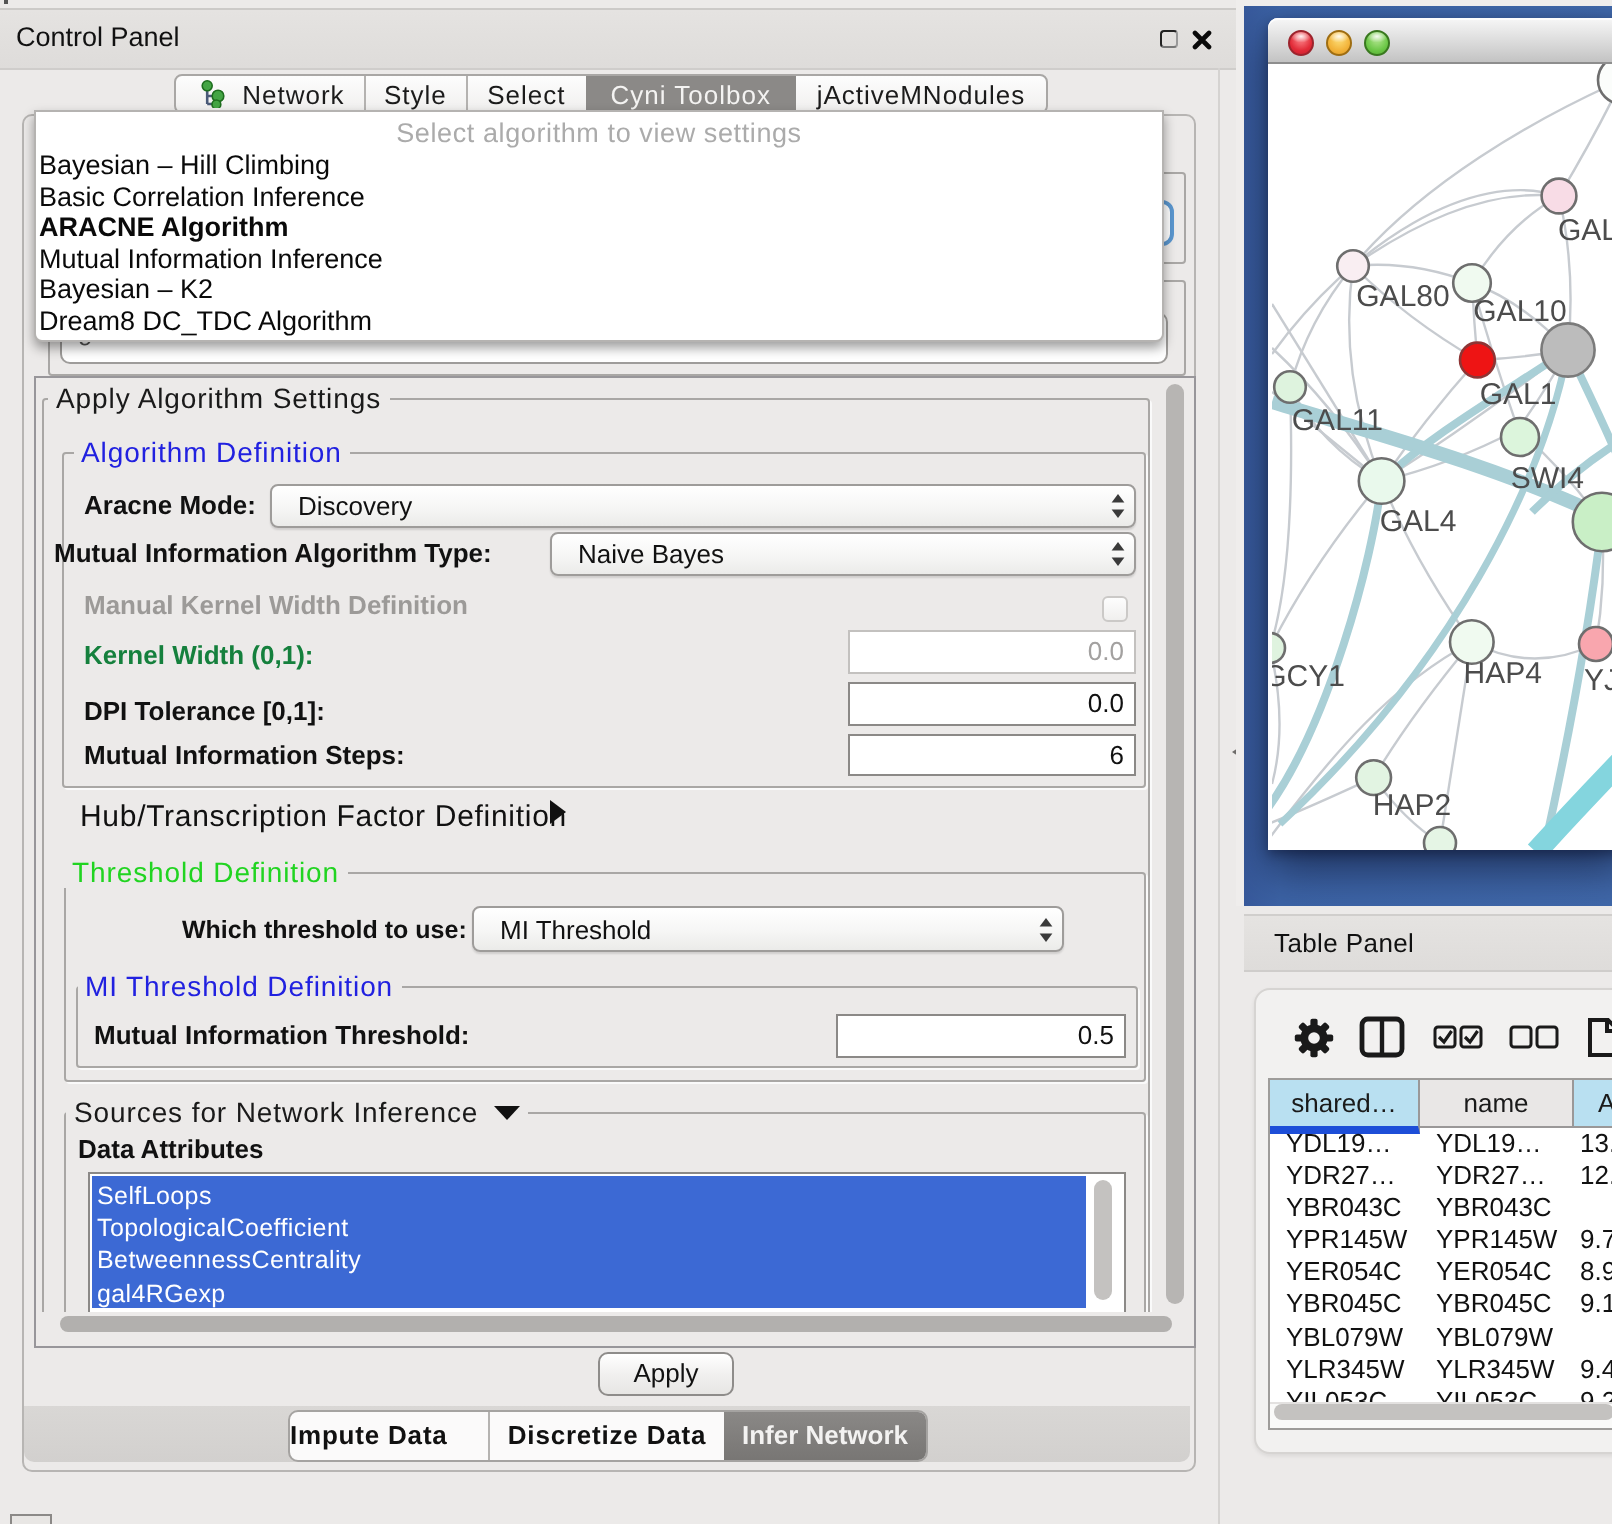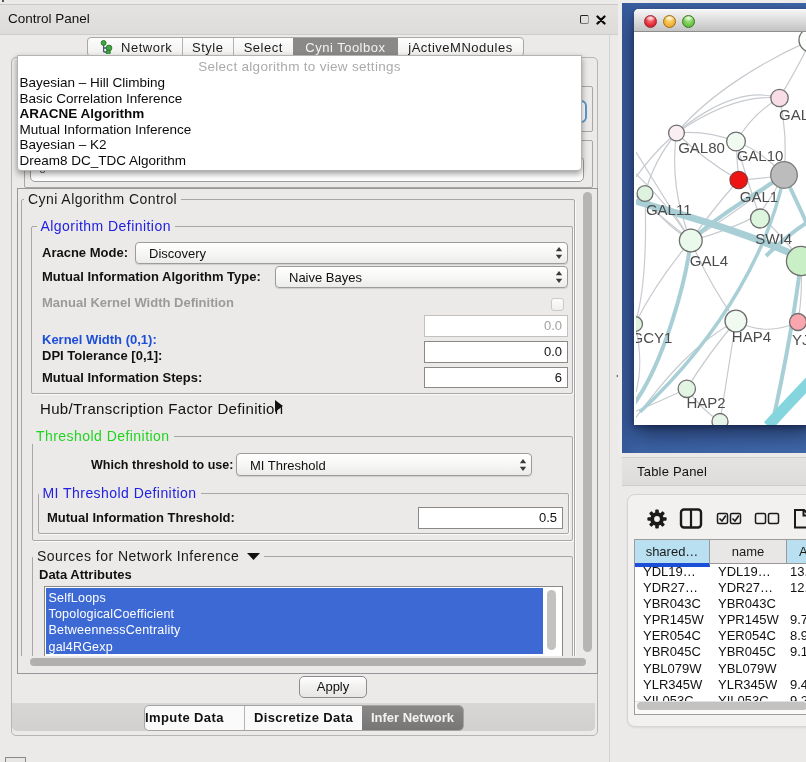--- a/index.html
+++ b/index.html
@@ -71,48 +71,48 @@
 
   <div class="abs" style="left:17px;top:188px;width:579px;height:484px;border:1px solid #98969a;"></div>
 
   <div class="abs" style="left:583px;top:192px;width:9px;height:460px;border-radius:5px;background:#b7b5b3;"></div>
   <div class="abs" style="left:30px;top:658px;width:556px;height:8px;border-radius:4px;background:#b2b0ae;"></div>
 
   <div class="abs" style="left:18px;top:189px;width:560px;height:467px;overflow:hidden;">
    <div class="abs" style="left:-18px;top:-189px;width:806px;height:762px;">
 
     <div class="grp" style="left:21px;top:199px;width:552px;height:470px;"></div>
-    <div class="abs grptitle" style="left:24px;top:192px;color:#1a1a1a;background:#eceae9;">Cyni Algorithm Control</div>
+    <div class="abs grptitle" style="left:24px;top:192px;color:#1a1a1a;background:#eceae9;">Apply Algorithm Settings</div>
 
     <div class="grp" style="left:31px;top:226px;width:540px;height:166px;"></div>
     <div class="abs grptitle" style="left:36.5px;top:219px;color:#2121e0;background:#eceae9;">Algorithm Definition</div>
 
     <div class="lbl" style="left:42px;top:246px;">Aracne Mode:</div>
     <div class="combo" style="left:135px;top:242px;width:431px;height:20px;">
       <span class="ctext">Discovery</span>
       <svg width="8" height="13" viewBox="0 0 8 13">
             <path d="M4 0.5 L7.2 4.8 L0.8 4.8 Z" fill="#3a3a3a"></path>
             <path d="M4 12.5 L0.8 8.2 L7.2 8.2 Z" fill="#3a3a3a"></path>
           </svg>
     </div>
 
-    <div class="lbl" style="left:42px;top:270px;">Mutual Information Algorithm Type:</div>
+    <div class="lbl" style="left:27px;top:270px;">Mutual Information Algorithm Type:</div>
     <div class="combo" style="left:275px;top:266px;width:291px;height:20px;">
       <span class="ctext">Naive Bayes</span>
       <svg width="8" height="13" viewBox="0 0 8 13">
             <path d="M4 0.5 L7.2 4.8 L0.8 4.8 Z" fill="#3a3a3a"></path>
             <path d="M4 12.5 L0.8 8.2 L7.2 8.2 Z" fill="#3a3a3a"></path>
           </svg>
     </div>
 
     <div class="lbl" style="left:42px;top:296px;color:#9c9a98;">Manual Kernel Width Definition</div>
     <div class="abs" style="left:551px;top:298px;width:11px;height:11px;border:1.5px solid #cbc9c7;border-radius:3px;
          background:linear-gradient(#fdfdfd,#f0efee);"></div>
 
-    <div class="lbl" style="left:42px;top:333px;color:#1d4ed8;">Kernel Width (0,1):</div>
+    <div class="lbl" style="left:42px;top:321px;color:#15803d;">Kernel Width (0,1):</div>
     <div class="tfield" style="left:424px;top:315px;width:144px;height:22px;border:1px solid #c3c1bf;color:#a3a1a0;">0.0</div>
 
     <div class="lbl" style="left:42px;top:349px;">DPI Tolerance [0,1]:</div>
     <div class="tfield" style="left:424px;top:341px;width:144px;height:22px;border:1px solid #8b8987;">0.0</div>
 
     <div class="lbl" style="left:42px;top:371px;">Mutual Information Steps:</div>
     <div class="tfield" style="left:424px;top:367px;width:144px;height:21px;border:1px solid #8b8987;">6</div>
 
     <div class="abs" style="left:40px;top:400px;font-size:15px;letter-spacing:.35px;color:#111;white-space:nowrap;">Hub/Transcription Factor Definition</div>
     <svg class="abs" style="left:274px;top:400px" width="10" height="12" viewBox="0 0 10 12">

